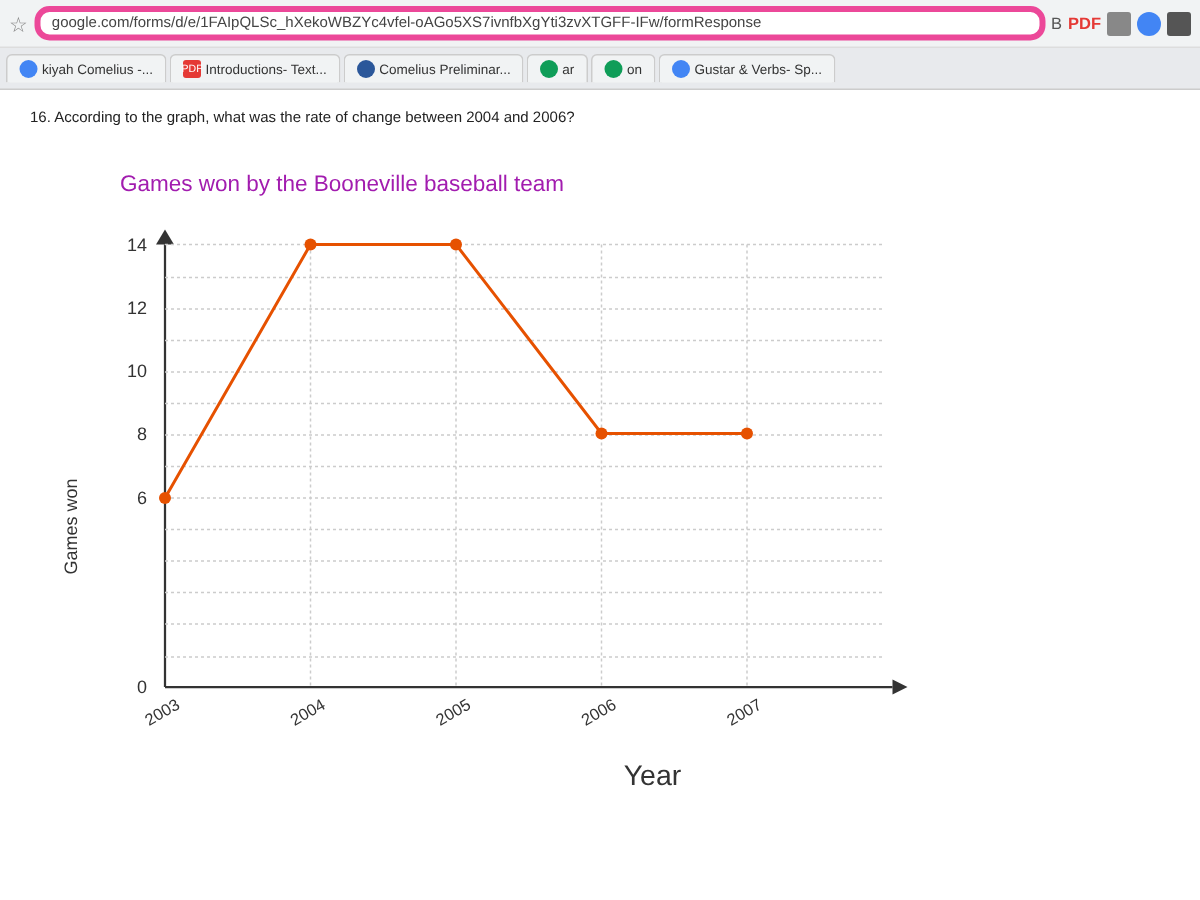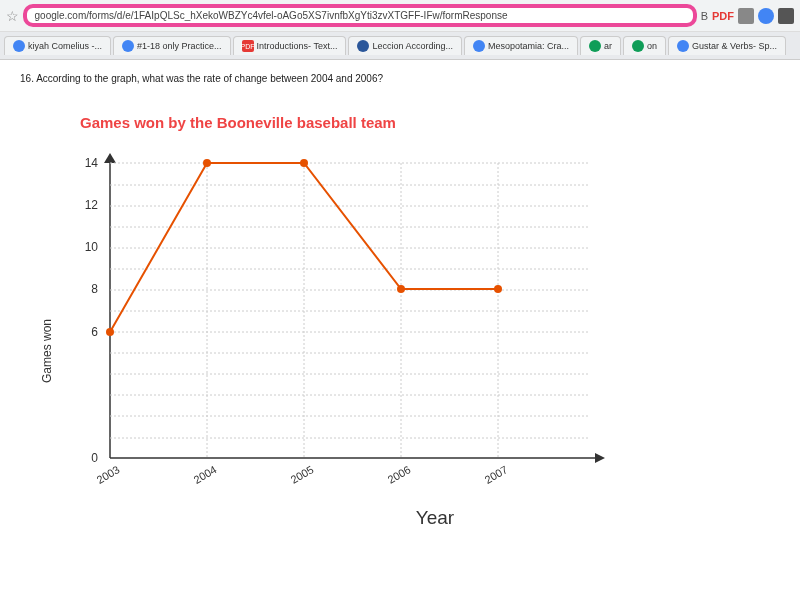--- a/index.html
+++ b/index.html
@@ -99,22 +99,22 @@
       margin-bottom: 18px;
       line-height: 1.4;
     }
 
     
     .chart-container {
       padding: 10px 10px 10px 20px;
     }
     .chart-title {
       font-size: 15px;
-      font-weight: bold;
-      color: #ef4444;
+      font-weight: normal;
+      color: #a21caf;
       margin-bottom: 12px;
       margin-left: 40px;
     }
     .chart-area {
       display: flex;
       align-items: stretch;
     }
     .y-axis-label {
       writing-mode: vertical-rl;
       transform: rotate(180deg);
@@ -153,34 +153,26 @@
     <div class="browser-icon" style="background:#555;"></div>
   </div>
 </div>
 
 <div class="tabs-bar">
   <div class="tab tab-google">
     <div class="tab-icon" style="background:#4285f4;"></div>
     <span>kiyah Comelius -...</span>
   </div>
   <div class="tab">
-    <div class="tab-icon" style="background:#4285f4;"></div>
-    <span>#1-18 only Practice...</span>
-  </div>
-  <div class="tab">
     <div class="tab-icon" style="background:#e53935;font-size:7px;color:white;display:flex;align-items:center;justify-content:center;border-radius:2px;">PDF</div>
     <span>Introductions- Text...</span>
   </div>
   <div class="tab">
     <div class="tab-icon" style="background:#2b579a;"></div>
-    <span>Leccion According...</span>
-  </div>
-  <div class="tab">
-    <div class="tab-icon" style="background:#4285f4;"></div>
-    <span>Mesopotamia: Cra...</span>
+    <span>Comelius Preliminar...</span>
   </div>
   <div class="tab">
     <div class="tab-icon" style="background:#0f9d58;"></div>
     <span>ar</span>
   </div>
   <div class="tab">
     <div class="tab-icon" style="background:#0f9d58;"></div>
     <span>on</span>
   </div>
   <div class="tab">

